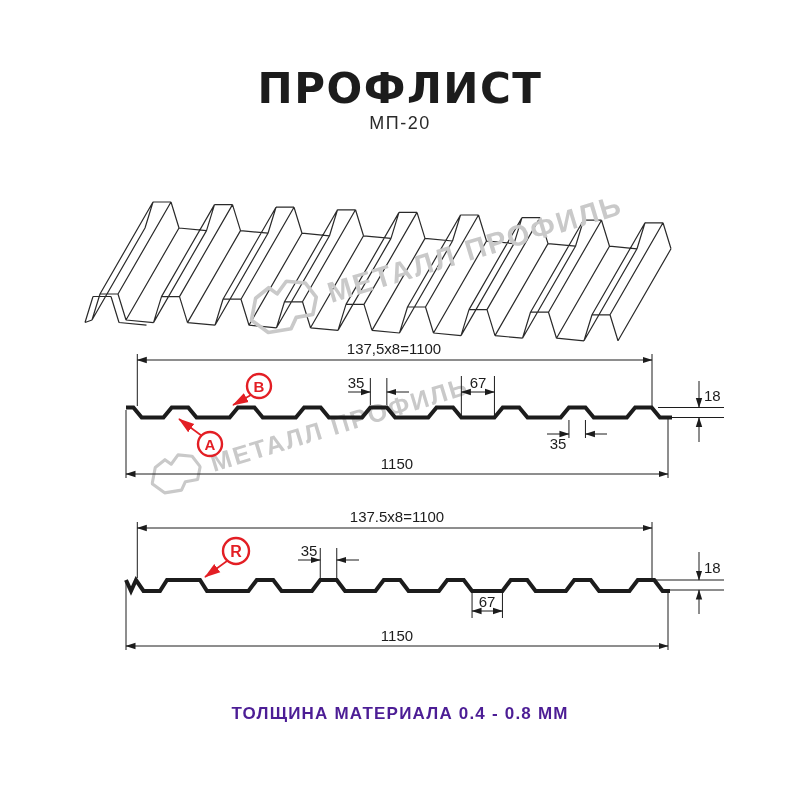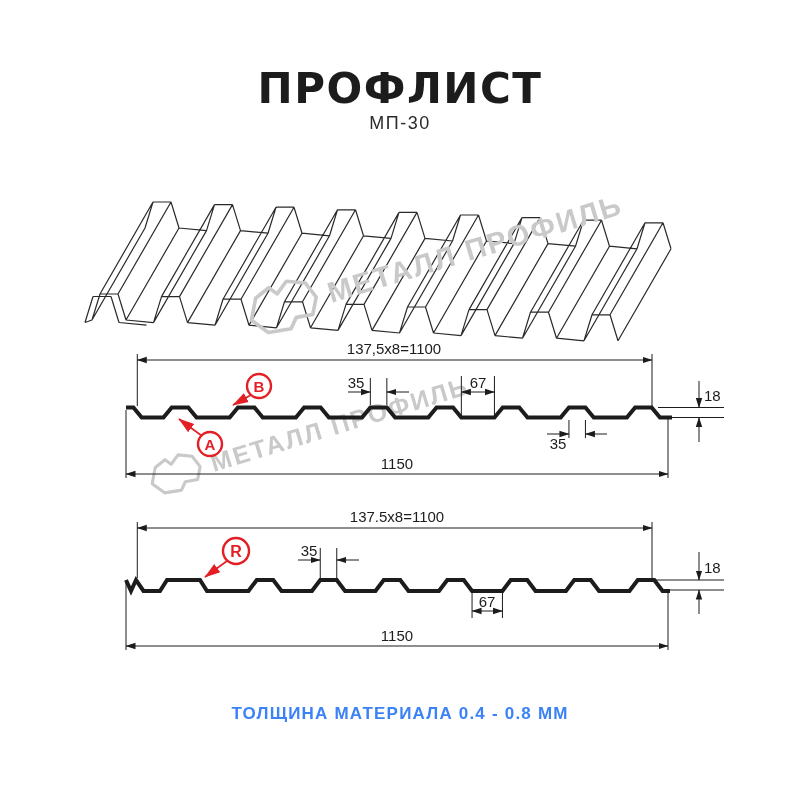--- a/index.html
+++ b/index.html
@@ -4,21 +4,21 @@
 <style>
   html,body{margin:0;padding:0;background:#fff;}
   #stage{position:relative;width:800px;height:800px;background:#ffffff;overflow:hidden;
          font-family:"Liberation Sans",sans-serif;}
   .title{position:absolute;left:0;top:64px;width:800px;text-align:center;
          font-family:"DejaVu Sans","Liberation Sans",sans-serif;
          font-size:42px;font-weight:700;letter-spacing:1.5px;color:#1c1c1c;}
   .subtitle{position:absolute;left:0;top:113px;width:800px;text-align:center;
          font-size:18px;font-weight:400;letter-spacing:1.5px;color:#2a2a2a;}
   .footer{position:absolute;left:0;top:704px;width:800px;text-align:center;
-         font-size:17px;font-weight:700;letter-spacing:1.2px;color:#3b82f6;}
+         font-size:17px;font-weight:700;letter-spacing:1.2px;color:#4c1d95;}
   svg.layer{position:absolute;left:0;width:800px;}
   #svg3d{top:180px;height:175px;}
   #svgd1{top:340px;height:150px;}
   #svgd2{top:505px;height:160px;}
   .wm{position:absolute;display:flex;align-items:center;gap:10px;
       transform:rotate(-17deg);transform-origin:left center;
       color:#c9c9c9;font-weight:700;white-space:nowrap;letter-spacing:2px;}
   #wm1{left:248px;top:292px;font-size:29px;}
   #wm2{left:150px;top:462px;font-size:25px;}
   .thin{stroke:#1c1c1c;stroke-width:1;fill:none;}
@@ -28,21 +28,21 @@
   .redl{stroke:#e31e24;stroke-width:1.6;fill:none;}
   .redc{stroke:#e31e24;stroke-width:2.4;fill:none;}
   .redt{font-family:"Liberation Sans",sans-serif;font-weight:700;fill:#e31e24;}
 </style>
 </head>
 <body>
 
 <div id="stage">
 
   <div class="title">ПРОФЛИСТ</div>
-  <div class="subtitle">МП-30</div>
+  <div class="subtitle">МП-20</div>
 
   <svg id="svg3d" class="layer" viewBox="0 180 800 175">
     <path id="sheet3d-path" class="sheet" d="M92.0,320.0 L100.0,294.0 M100.0,294.0 L118.0,294.0 M118.0,294.0 L126.0,320.0 M145.0,228.0 L153.0,202.0 M153.0,202.0 L171.0,202.0 M171.0,202.0 L179.0,228.0 M126.0,320.0 L153.5,322.6 M179.0,228.0 L206.5,230.6 M92.0,320.0 L145.0,228.0 M100.0,294.0 L153.0,202.0 M118.0,294.0 L171.0,202.0 M126.0,320.0 L179.0,228.0 M153.5,322.6 L161.5,296.6 M161.5,296.6 L179.5,296.6 M179.5,296.6 L187.5,322.6 M206.5,230.6 L214.5,204.6 M214.5,204.6 L232.5,204.6 M232.5,204.6 L240.5,230.6 M187.5,322.6 L215.0,325.2 M240.5,230.6 L268.0,233.2 M153.5,322.6 L206.5,230.6 M161.5,296.6 L214.5,204.6 M179.5,296.6 L232.5,204.6 M187.5,322.6 L240.5,230.6 M215.0,325.2 L223.0,299.2 M223.0,299.2 L241.0,299.2 M241.0,299.2 L249.0,325.2 M268.0,233.2 L276.0,207.2 M276.0,207.2 L294.0,207.2 M294.0,207.2 L302.0,233.2 M249.0,325.2 L276.5,327.8 M302.0,233.2 L329.5,235.8 M215.0,325.2 L268.0,233.2 M223.0,299.2 L276.0,207.2 M241.0,299.2 L294.0,207.2 M249.0,325.2 L302.0,233.2 M276.5,327.8 L284.5,301.8 M284.5,301.8 L302.5,301.8 M302.5,301.8 L310.5,327.8 M329.5,235.8 L337.5,209.8 M337.5,209.8 L355.5,209.8 M355.5,209.8 L363.5,235.8 M310.5,327.8 L338.0,330.4 M363.5,235.8 L391.0,238.4 M276.5,327.8 L329.5,235.8 M284.5,301.8 L337.5,209.8 M302.5,301.8 L355.5,209.8 M310.5,327.8 L363.5,235.8 M338.0,330.4 L346.0,304.4 M346.0,304.4 L364.0,304.4 M364.0,304.4 L372.0,330.4 M391.0,238.4 L399.0,212.4 M399.0,212.4 L417.0,212.4 M417.0,212.4 L425.0,238.4 M372.0,330.4 L399.5,333.0 M425.0,238.4 L452.5,241.0 M338.0,330.4 L391.0,238.4 M346.0,304.4 L399.0,212.4 M364.0,304.4 L417.0,212.4 M372.0,330.4 L425.0,238.4 M399.5,333.0 L407.5,307.0 M407.5,307.0 L425.5,307.0 M425.5,307.0 L433.5,333.0 M452.5,241.0 L460.5,215.0 M460.5,215.0 L478.5,215.0 M478.5,215.0 L486.5,241.0 M433.5,333.0 L461.0,335.6 M486.5,241.0 L514.0,243.6 M399.5,333.0 L452.5,241.0 M407.5,307.0 L460.5,215.0 M425.5,307.0 L478.5,215.0 M433.5,333.0 L486.5,241.0 M461.0,335.6 L469.0,309.6 M469.0,309.6 L487.0,309.6 M487.0,309.6 L495.0,335.6 M514.0,243.6 L522.0,217.6 M522.0,217.6 L540.0,217.6 M540.0,217.6 L548.0,243.6 M495.0,335.6 L522.5,338.2 M548.0,243.6 L575.5,246.2 M461.0,335.6 L514.0,243.6 M469.0,309.6 L522.0,217.6 M487.0,309.6 L540.0,217.6 M495.0,335.6 L548.0,243.6 M522.5,338.2 L530.5,312.2 M530.5,312.2 L548.5,312.2 M548.5,312.2 L556.5,338.2 M575.5,246.2 L583.5,220.2 M583.5,220.2 L601.5,220.2 M601.5,220.2 L609.5,246.2 M556.5,338.2 L584.0,340.8 M609.5,246.2 L637.0,248.8 M522.5,338.2 L575.5,246.2 M530.5,312.2 L583.5,220.2 M548.5,312.2 L601.5,220.2 M556.5,338.2 L609.5,246.2 M584.0,340.8 L592.0,314.8 M592.0,314.8 L610.0,314.8 M610.0,314.8 L618.0,340.8 M637.0,248.8 L645.0,222.8 M645.0,222.8 L663.0,222.8 M663.0,222.8 L671.0,248.8 M584.0,340.8 L637.0,248.8 M592.0,314.8 L645.0,222.8 M610.0,314.8 L663.0,222.8 M618.0,340.8 L671.0,248.8 M85.0,322.5 L93.0,296.5 M93.0,296.5 L111.0,296.5 M111.0,296.5 L119.0,322.5 M119.0,322.5 L146.5,325.1 M85.0,322.5 L92.0,320.0 "></path>
   </svg>
 
   <div class="wm" id="wm1">
     <svg width="74" height="52" viewBox="0 0 70 50">
       <path d="M2,28 L12,9 L27,3 L33,11 L45,2 L62,9 L68,25 L60,40 L44,38 L36,47 L14,44 Z" fill="none" stroke="#c9c9c9" stroke-width="3.5" stroke-linejoin="round"></path>
     </svg>
     <span>МЕТАЛЛ ПРОФИЛЬ</span>

